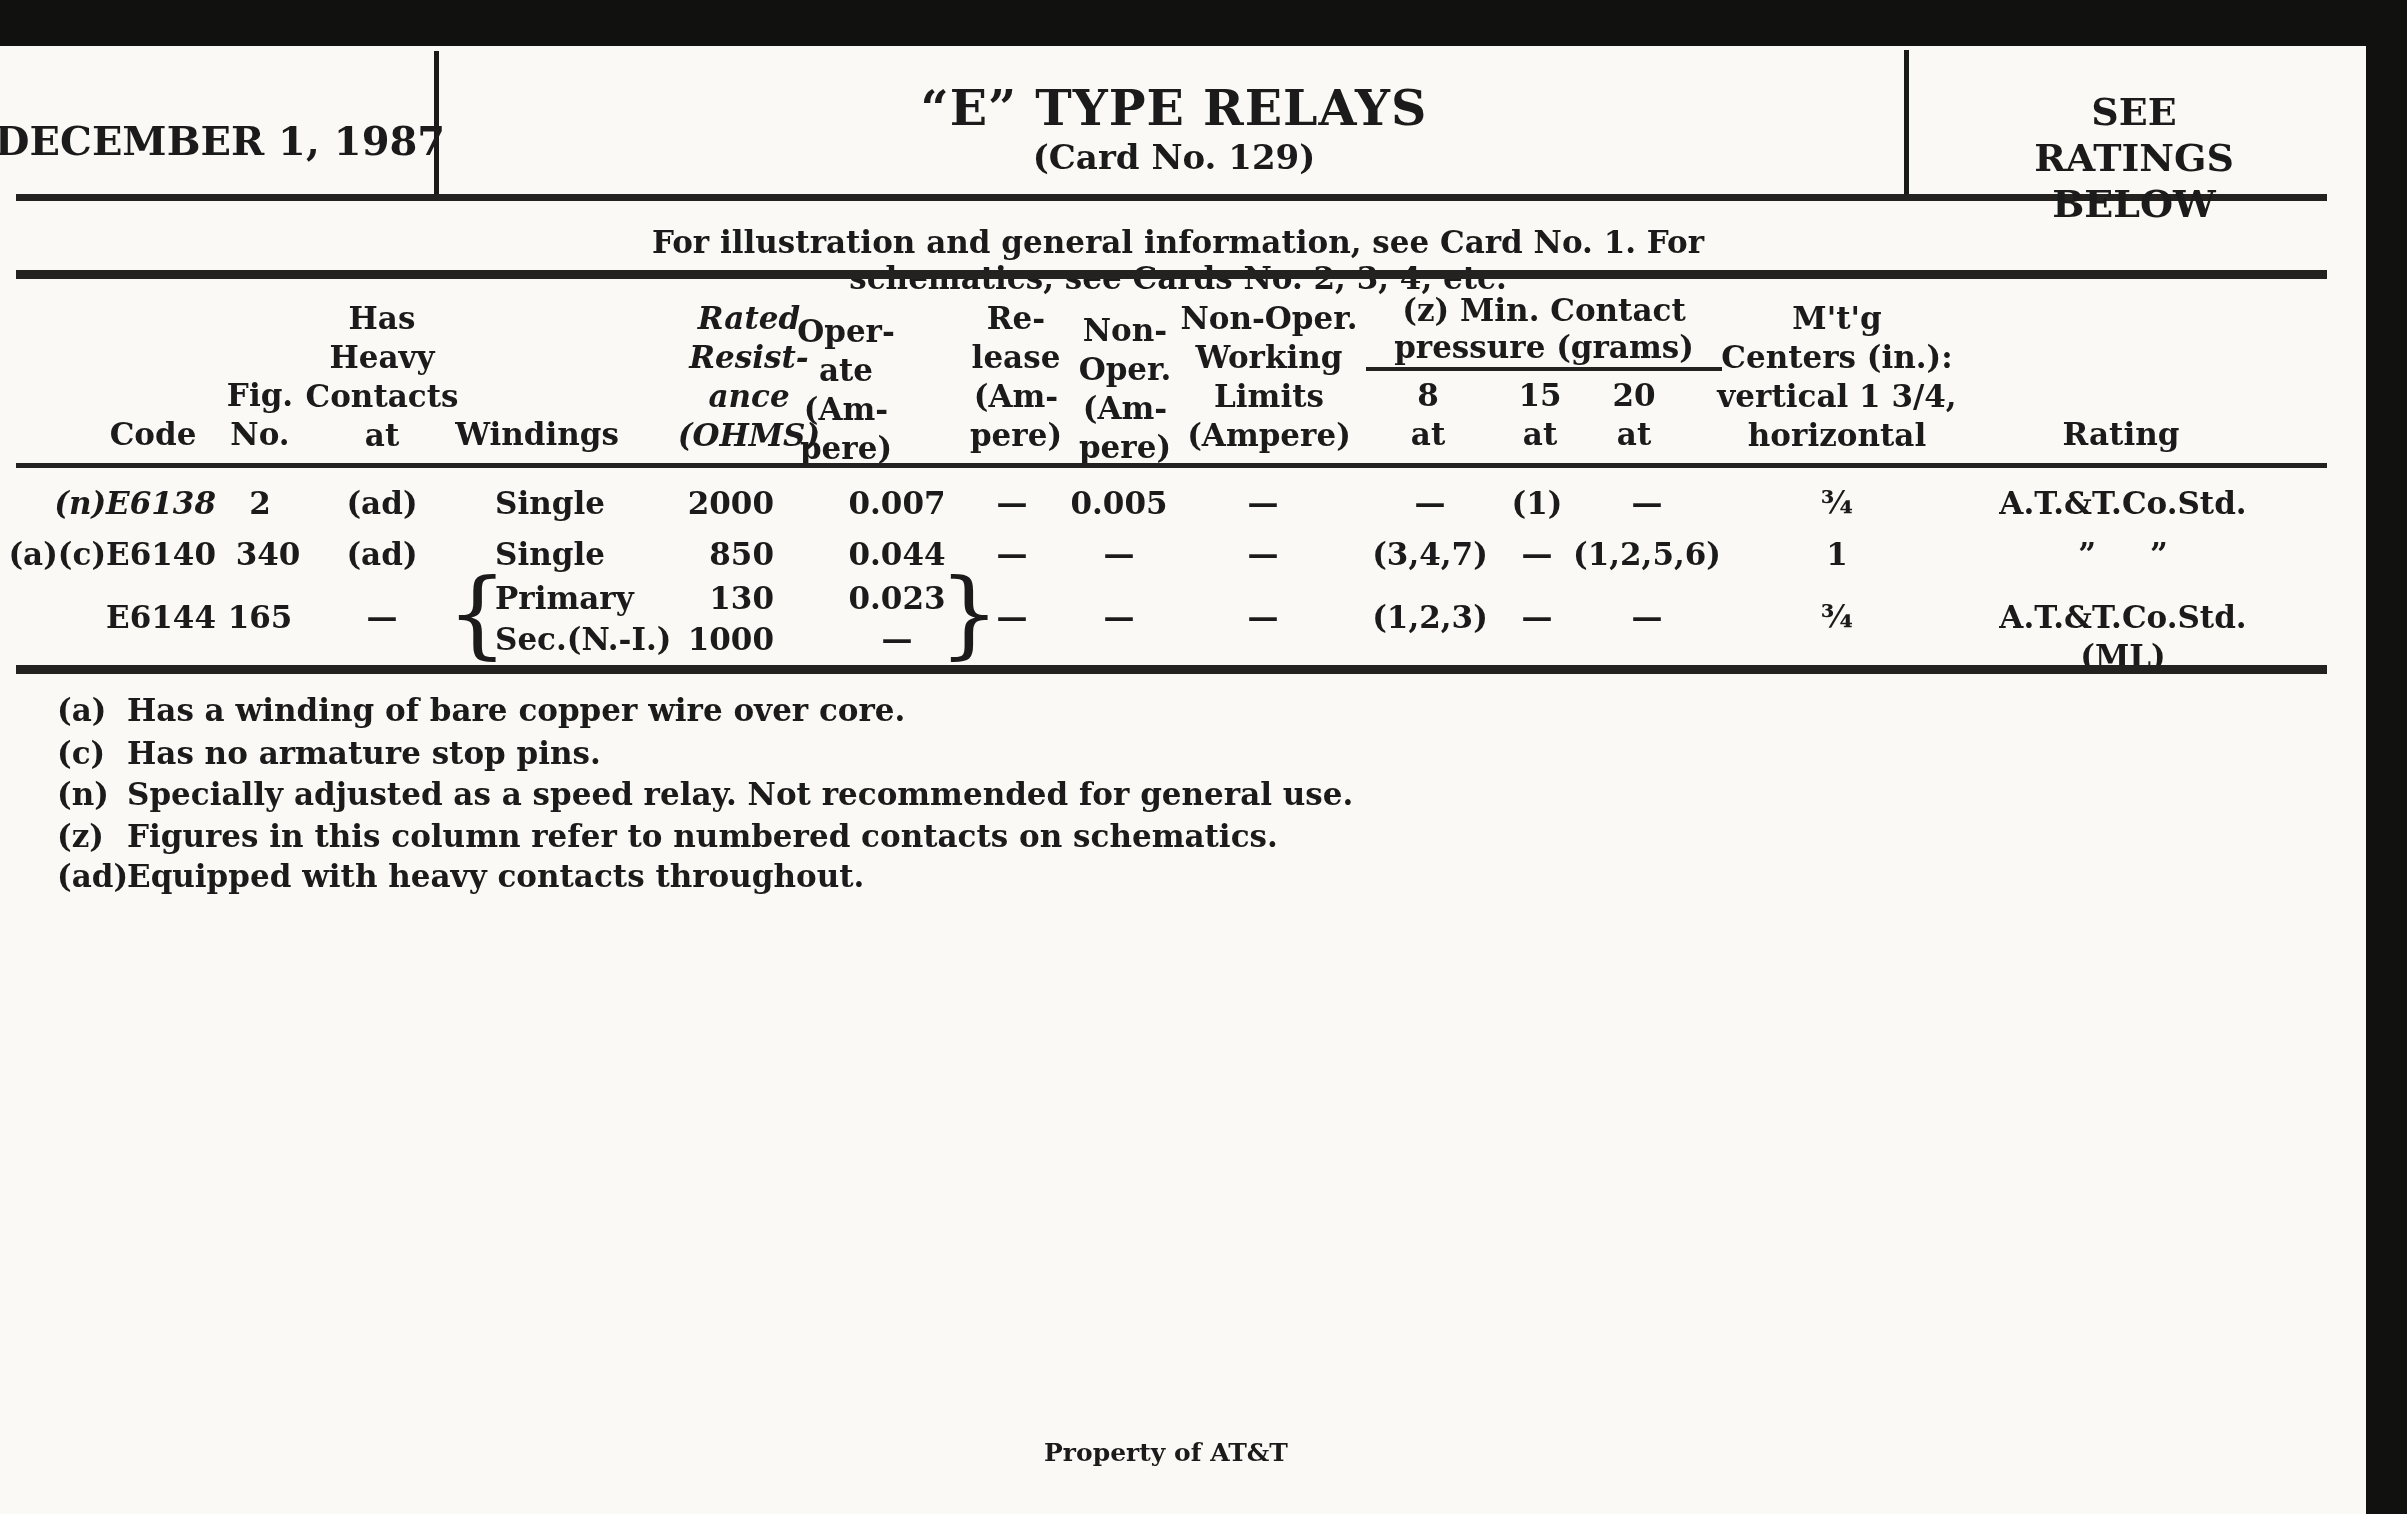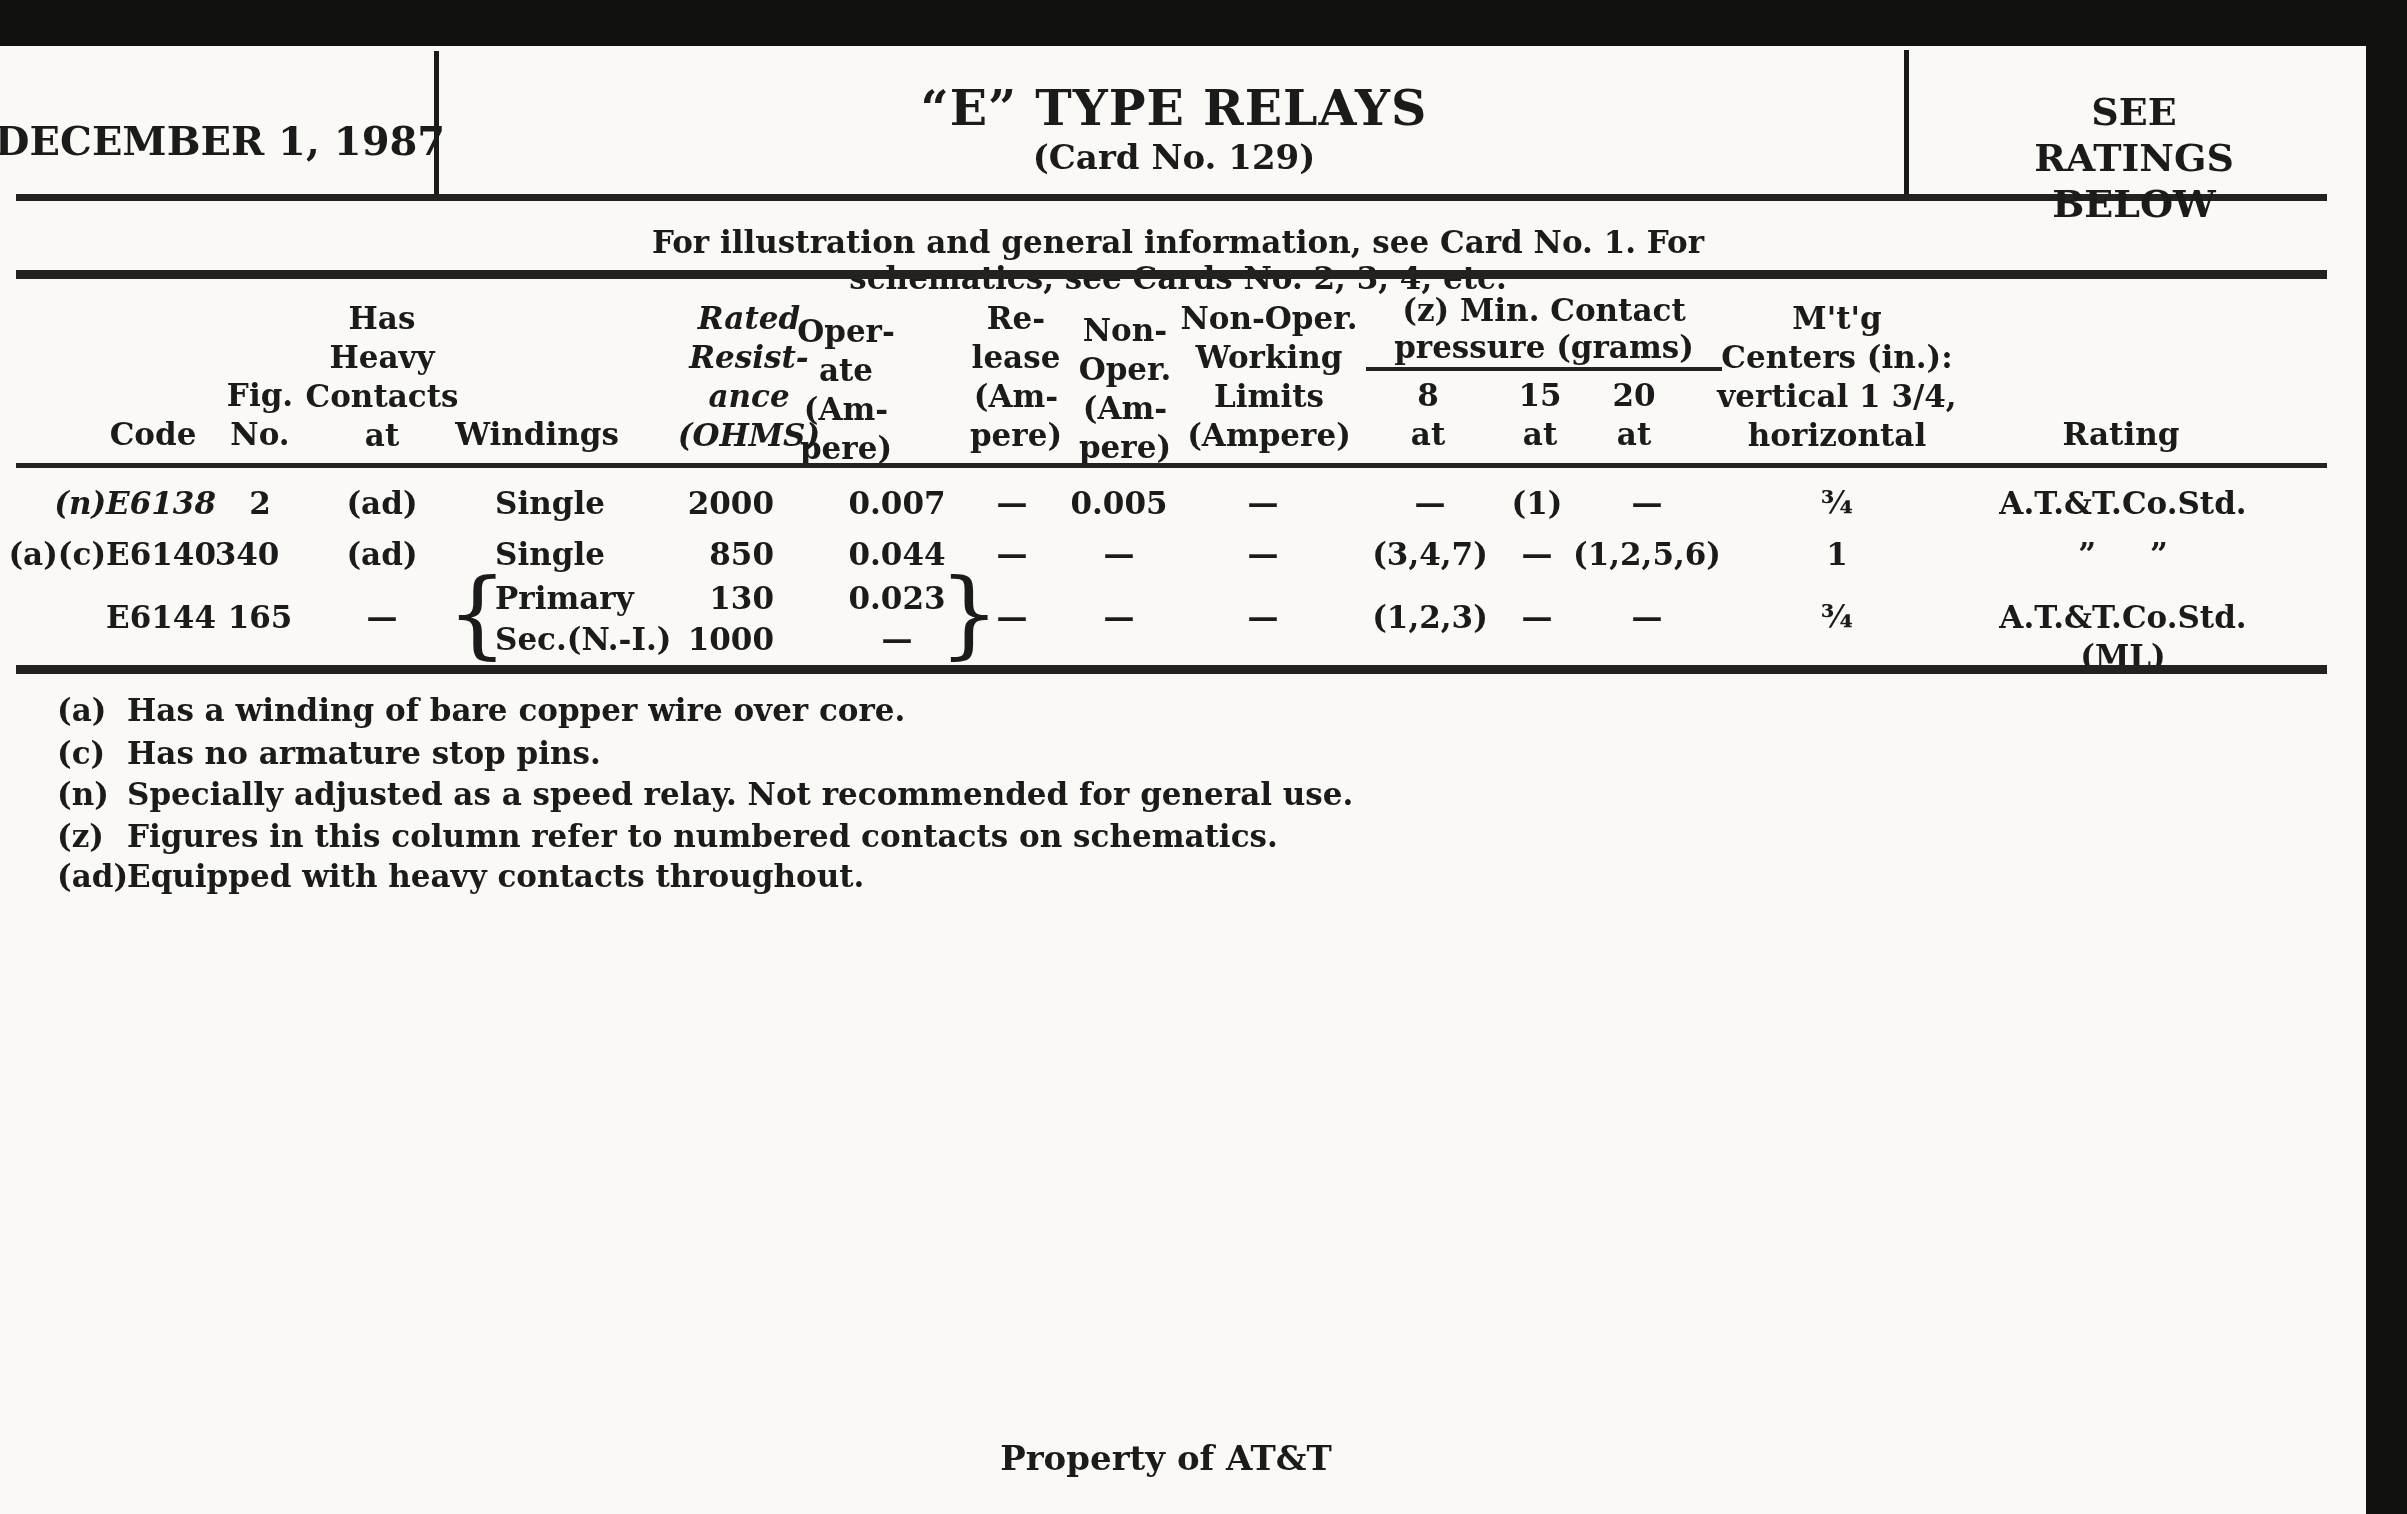--- a/index.html
+++ b/index.html
@@ -17,21 +17,21 @@
   .cell{font-size:31px;line-height:39px;}
   .two{line-height:41px;}
   .date{font-size:40px;}
   .title{font-size:49px;letter-spacing:1px;}
   .subtitle{font-size:34px;}
   .ratings{font-size:38px;line-height:46px;text-align:center;}
   .info{font-size:31px;}
   .fnote{font-size:31px;font-weight:bold;position:absolute;}
   .fnote .lab{position:absolute;left:57px;top:0;}
   .fnote .txt{position:absolute;left:127px;top:0;white-space:pre;}
-  .footer{font-size:34px;}
+  .footer{font-size:25px;}
   .brace{position:absolute;font-size:95px;line-height:95px;font-weight:400;color:#1b1b1b;}
 </style>
 </head>
 <body>
 
 <div id="page">
   <div class="paper"></div>
   <div class="bar" style="left:0;top:0;width:2408px;height:46px;"></div>
   <div class="bar" style="left:2366px;top:0;width:42px;height:1515px;"></div>
 
@@ -105,21 +105,21 @@
     <div class="t cell c" style="left:1263px;top:484px;">—</div>
     <div class="t cell c" style="left:1430px;top:484px;">—</div>
     <div class="t cell c" style="left:1537px;top:484px;">(1)</div>
     <div class="t cell c" style="left:1647px;top:484px;">—</div>
     <div class="t cell c" style="left:1837px;top:484px;">¾</div>
     <div class="t cell c" style="left:2123px;top:484px;">A.T.&amp;T.Co.Std.</div>
   </div>
 
   <div>
     <div class="t cell r" style="right:2192px;top:535px;">(a)(c)E6140</div>
-    <div class="t cell c" style="left:247px;top:535px;">340</div>
+    <div class="t cell c" style="left:268px;top:535px;">340</div>
     <div class="t cell c" style="left:382px;top:535px;">(ad)</div>
     <div class="t cell l" style="left:495px;top:535px;">Single</div>
     <div class="t cell r" style="right:1634px;top:535px;">850</div>
     <div class="t cell c" style="left:897px;top:535px;">0.044</div>
     <div class="t cell c" style="left:1012px;top:535px;">—</div>
     <div class="t cell c" style="left:1119px;top:535px;">—</div>
     <div class="t cell c" style="left:1263px;top:535px;">—</div>
     <div class="t cell c" style="left:1430px;top:535px;">(3,4,7)</div>
     <div class="t cell c" style="left:1537px;top:535px;">—</div>
     <div class="t cell c" style="left:1647px;top:535px;">(1,2,5,6)</div>

